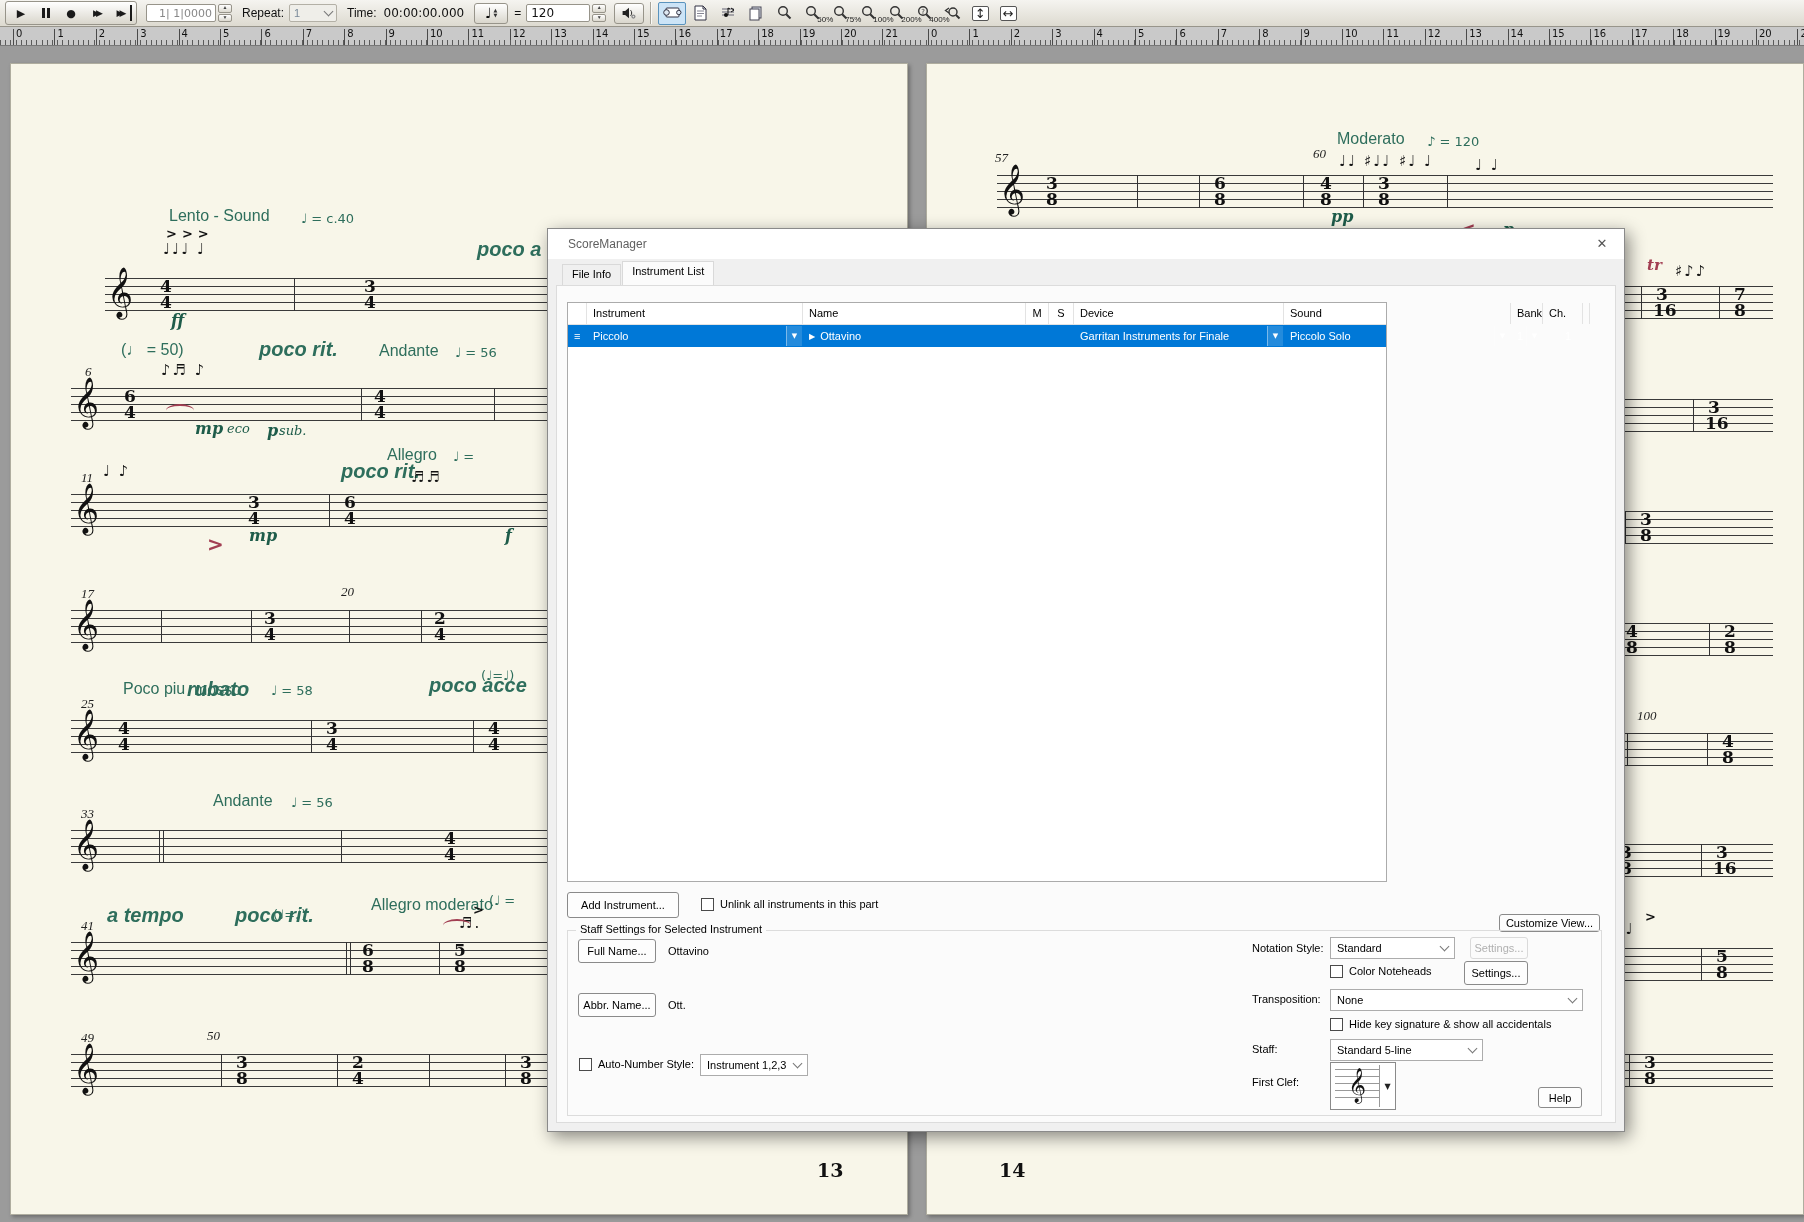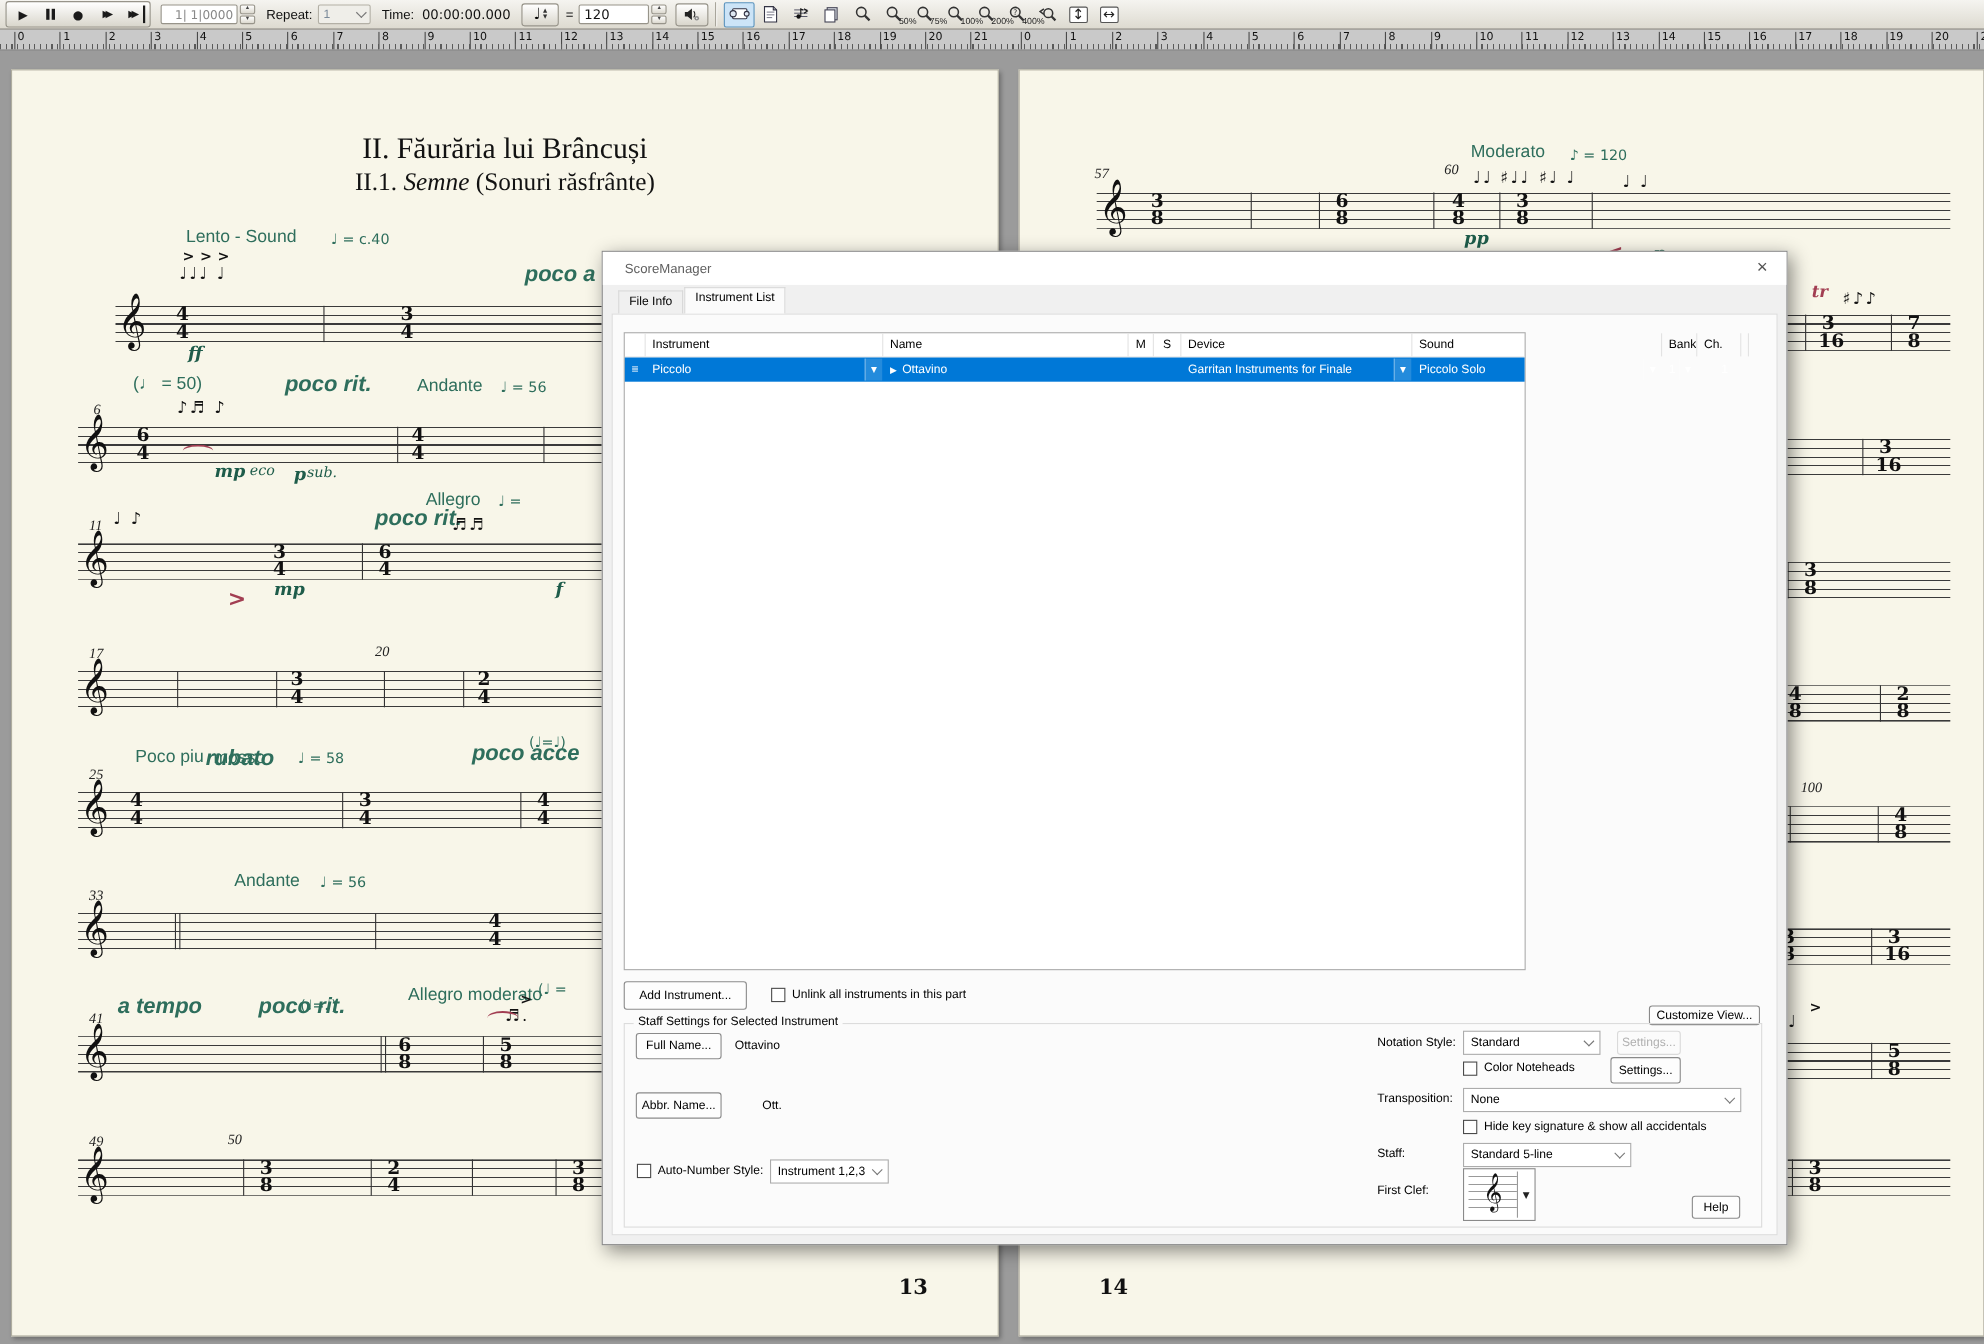--- a/index.html
+++ b/index.html
@@ -357,22 +357,20 @@
     <span class="rnum" style="left: 1717.6px;">19</span>
     <div class="rtick" style="left: 1756px;"></div>
     <span class="rnum" style="left: 1759px;">20</span>
     <div class="rtick" style="left: 1797.4px;"></div>
     <span class="rnum" style="left: 1800.4px;">21</span>
   </div>
 
 <div id="workspace">
 
   <div class="page" id="page-left">
-    <div class="pg-title">II. Făurăria lui Brâncuși</div>
-    <div class="pg-sub"><span>II.1. </span><i>Semne</i><span> (Sonuri răsfrânte)</span></div>
     <div id="sys-left">
         <div class="staff" style="left: 94px; top: 214px; width: 800px;"></div>
         <div class="mtxt tempo" style="left: 158px; top: 143px;">Lento - Sound</div>
         <div class="mtxt tempo-eq" style="left: 290px; top: 147px;">♩ = c.40</div>
         <div class="mtxt acc" style="left: 155px; top: 162px;">&gt;&gt;&gt;</div>
         <div class="mtxt notes" style="left: 152px; top: 176px;">♩♩♩ ♩</div>
         <div class="clef" style="left: 96px; top: 206px;">𝄞</div>
         <div class="ts" style="left: 146px; top: 214px;">
           <div>4</div>
           <div>4</div>
@@ -698,21 +696,21 @@
     <span class="lbl" style="left:163px;top:612px;">Unlink all instruments in this part</span>
     <div class="btn" style="left:942px;top:628px;width:101px;height:18px;">Customize View...</div>
 
     <div class="gbox" style="left:10px;top:644px;width:1033px;height:184px;">
       <span class="gbox-lbl">Staff Settings for Selected Instrument</span>
 
       <div class="btn" style="left:10px;top:8px;width:78px;height:24px;">Full Name...</div>
       <span class="lbl" style="left:100px;top:14px;">Ottavino</span>
 
       <div class="btn" style="left:10px;top:62px;width:78px;height:24px;">Abbr. Name...</div>
-      <span class="lbl" style="left:100px;top:68px;margin-left:25px;">Ott.</span>
+      <span class="lbl" style="left:100px;top:68px;">Ott.</span>
 
       <span class="cb" style="left:11px;top:127px;"></span>
       <span class="lbl" style="left:30px;top:127px;">Auto-Number Style:</span>
       <div class="combo" style="left:132px;top:123px;width:108px;height:22px;">
         <span>Instrument 1,2,3</span>
         <span class="chev"></span>
       </div>
 
       <span class="lbl" style="left:684px;top:11px;">Notation Style:</span>
       <div class="combo" style="left:762px;top:6px;width:125px;height:22px;">

